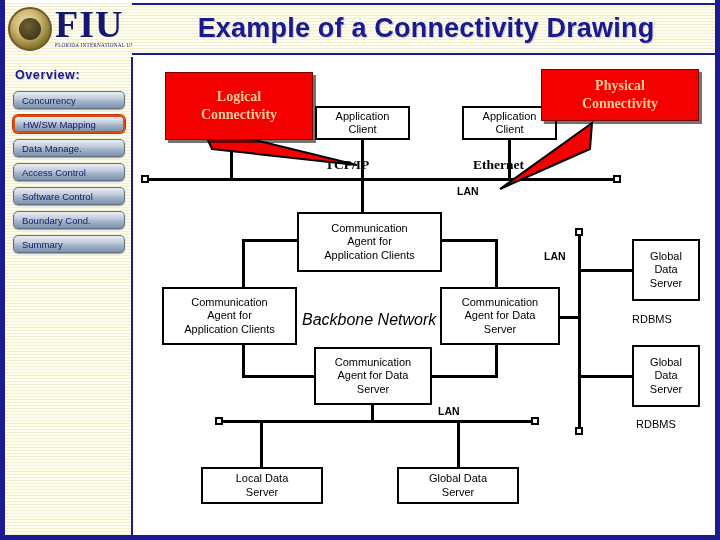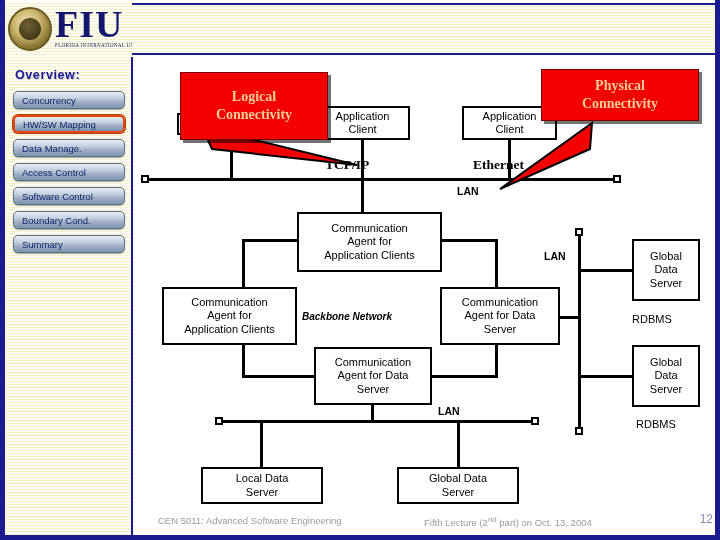--- a/index.html
+++ b/index.html
@@ -90,21 +90,21 @@
     position:absolute;background:#ffffff;border:2px solid #000000;
     box-sizing:border-box;
     display:flex;flex-direction:column;align-items:center;justify-content:center;
     font-size:11px;color:#000;line-height:13.5px;text-align:center;
   }
   .box div{white-space:nowrap;}
   .ln{position:absolute;background:#000000;}
   .lbl{position:absolute;white-space:nowrap;font-size:11px;color:#000;}
   .lbl.bold{font-weight:bold;font-size:13.5px;font-family:"Liberation Serif",serif;}
   .lbl.lan{font-weight:bold;font-size:10.5px;}
-  .lbl.ital{font-weight:bold;font-style:italic;font-size:10px;}
+  .lbl.ital{font-weight:normal;font-style:italic;font-size:16px;}
   .term{position:absolute;width:8px;height:8px;background:#fff;border:2px solid #000;box-sizing:border-box;}
 
   
   .callout{
     position:absolute;background:#f40000;border:1px solid #7a0000;
     box-sizing:border-box;
     display:flex;flex-direction:column;align-items:center;justify-content:center;
     font-family:"Liberation Serif", serif;font-weight:bold;font-size:14px;
     color:#ffcc99;line-height:18px;
     box-shadow:3px 3px 0 rgba(0,0,0,.55);
@@ -122,20 +122,21 @@
 
 <div id="slide">
 
   <div id="left-edge" class=""></div>
   <div id="right-edge"></div>
   <div id="bottom-edge"></div>
 
   <div id="header-band" class="stripes"></div>
   <div id="header-rule-top"></div>
   <div id="header-rule-bot"></div>
+  <div id="page-title">Example of a Connectivity Drawing</div>
 
   <div id="logo" class="stripes">
     <div id="seal">
       <div id="seal-inner"></div>
     </div>
     <div id="fiu-letters">FIU</div>
     <div id="fiu-sub">FLORIDA INTERNATIONAL UNIVERSITY</div>
   </div>
 
   <div id="sidebar" class="stripes">
@@ -277,32 +278,25 @@
     </div>
     <div class="lbl" style="left:504px;top:361px;">RDBMS</div>
 
     <svg class="callout-tail" style="left:40px;top:40px;width:250px;height:90px;" viewBox="0 0 250 90">
       <polygon points="30,30 185,68 40,52" fill="#f40000" stroke="#000000" stroke-width="2"></polygon>
     </svg>
     <svg class="callout-tail" style="left:330px;top:40px;width:190px;height:110px;" viewBox="0 0 190 110">
       <polygon points="130,26 38,92 128,52" fill="#f40000" stroke="#000000" stroke-width="2"></polygon>
     </svg>
 
-    <div class="callout" style="left:48px;top:15px;width:148px;height:68px;">
+    <div class="callout" style="left:33px;top:15px;width:148px;height:68px;">
       <div>Logical</div>
       <div>Connectivity</div>
     </div>
     <div class="callout" style="left:409px;top:12px;width:158px;height:52px;">
       <div>Physical</div>
       <div>Connectivity</div>
     </div>
 
   </div>
 
-  <div id="footer">
-    <div class="foot-txt" style="left:26px;top:3px;">CEN 5011: Advanced Software Engineering</div>
-    <div class="foot-txt" style="left:292px;top:3px;">
-      <span>Fifth Lecture (2</span><sup>nd</sup><span> part) on Oct. 13, 2004</span>
-    </div>
-    <div id="page-num">12</div>
-  </div>
 
 </div>
 
 </body></html>

